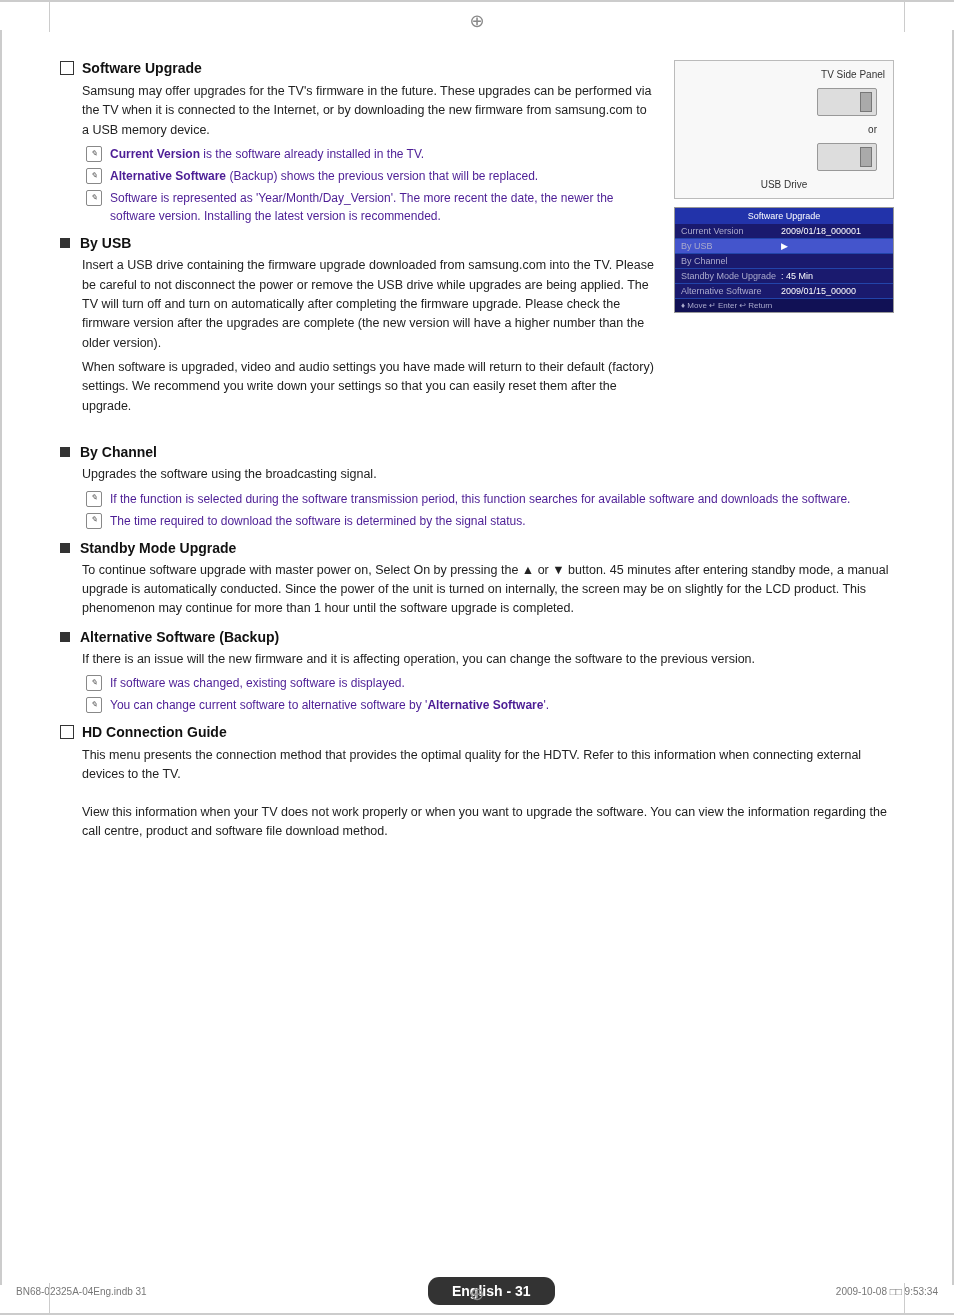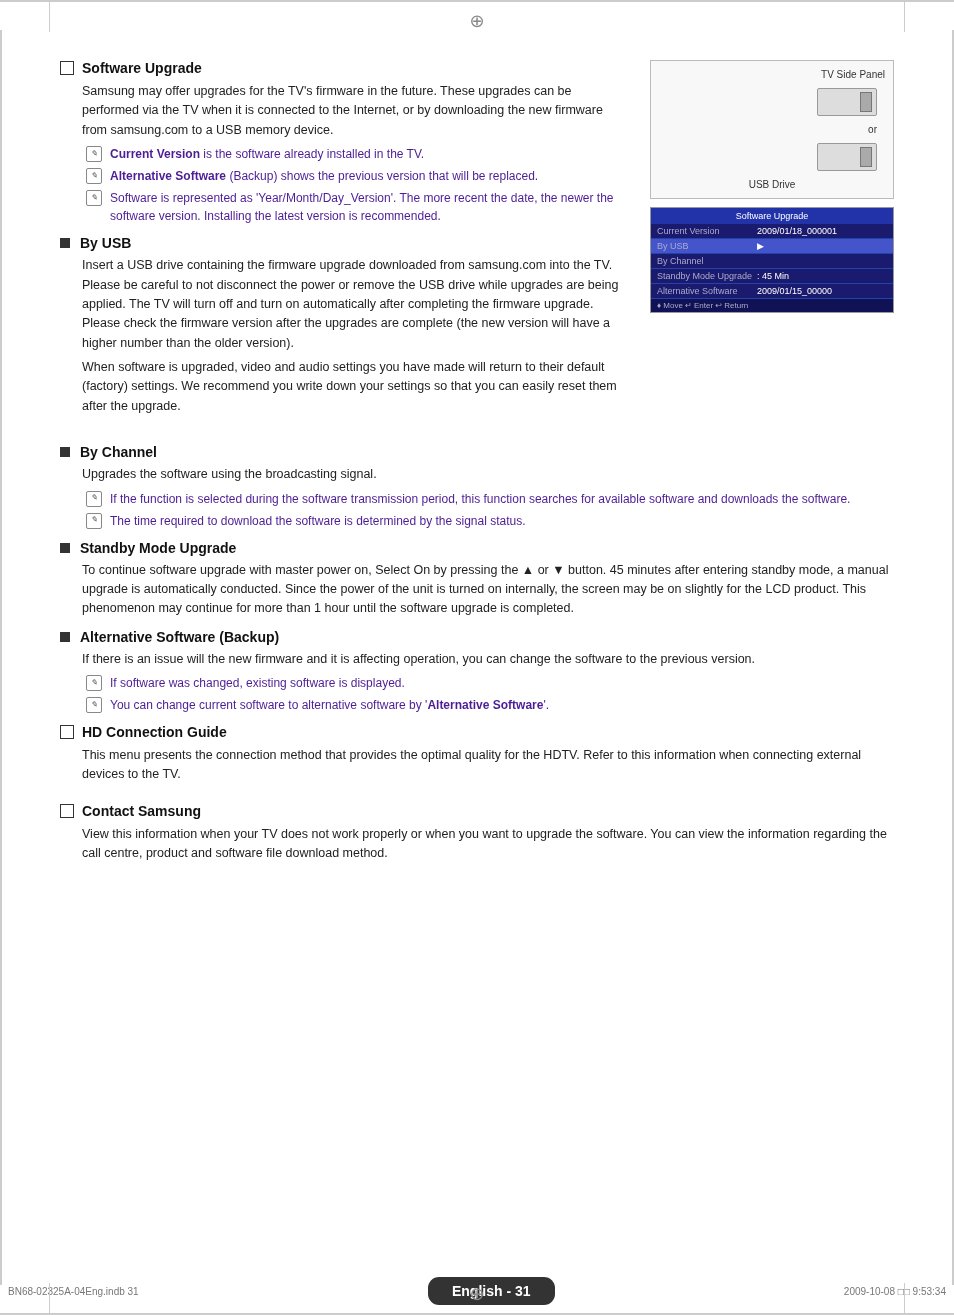--- a/index.html
+++ b/index.html
@@ -187,21 +187,21 @@
       display: flex;
       gap: 20px;
       margin-bottom: 18px;
     }
 
     .top-section-left {
       flex: 1;
     }
 
     .top-section-right {
-      width: 244px;
+      width: 220px;
       flex-shrink: 0;
     }
 
     
     .tv-diagram {
       border: 1px solid #bbb;
       background: #f8f8f8;
       padding: 8px;
       font-size: 10px;
       text-align: center;
@@ -304,21 +304,21 @@
 
     
     .page-footer {
       position: absolute;
       bottom: 10px;
       left: 0;
       right: 0;
       display: flex;
       justify-content: space-between;
       align-items: center;
-      padding: 0 8px;
+      padding: 0 16px;
       font-size: 11px;
       color: #444;
     }
 
     .footer-left {
       font-size: 10px;
       color: #777;
     }
 
     .footer-center {
@@ -486,24 +486,20 @@
       <div class="section-header">
         <div class="checkbox-icon"></div>
         <span class="section-title">HD Connection Guide</span>
       </div>
       <div class="section-body">
         <p>This menu presents the connection method that provides the optimal quality for the HDTV. Refer to this information when connecting external devices to the TV.</p>
       </div>
     </div>
 
     <div class="section">
-      <div class="section-header">
-        <div class="checkbox-icon"></div>
-        <span class="section-title">Contact Samsung</span>
-      </div>
       <div class="section-body">
         <p>View this information when your TV does not work properly or when you want to upgrade the software. You can view the information regarding the call centre, product and software file download method.</p>
       </div>
     </div>
 
   </div>
 
   <div class="page-footer">
     <span class="footer-left">BN68-02325A-04Eng.indb   31</span>
     <span class="footer-center">English - 31</span>

